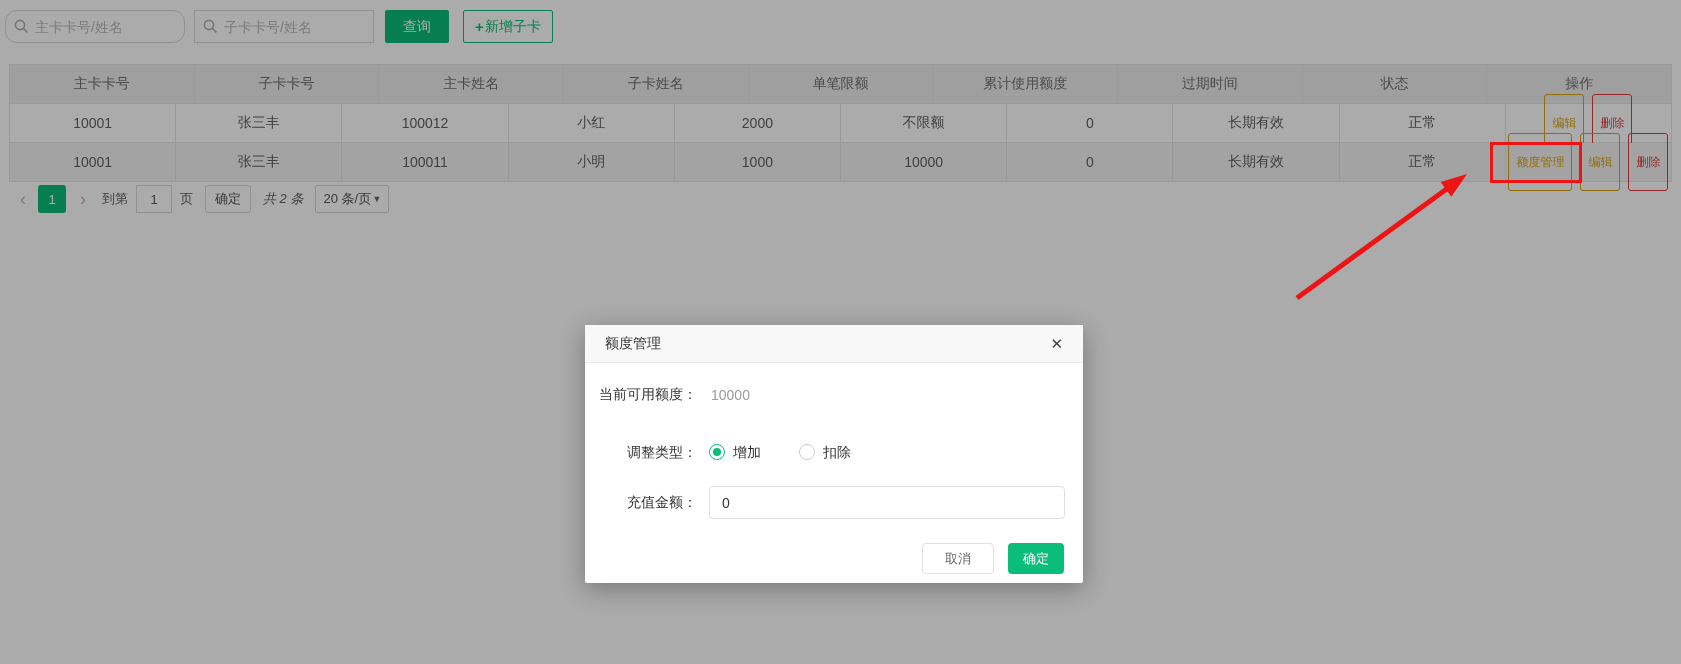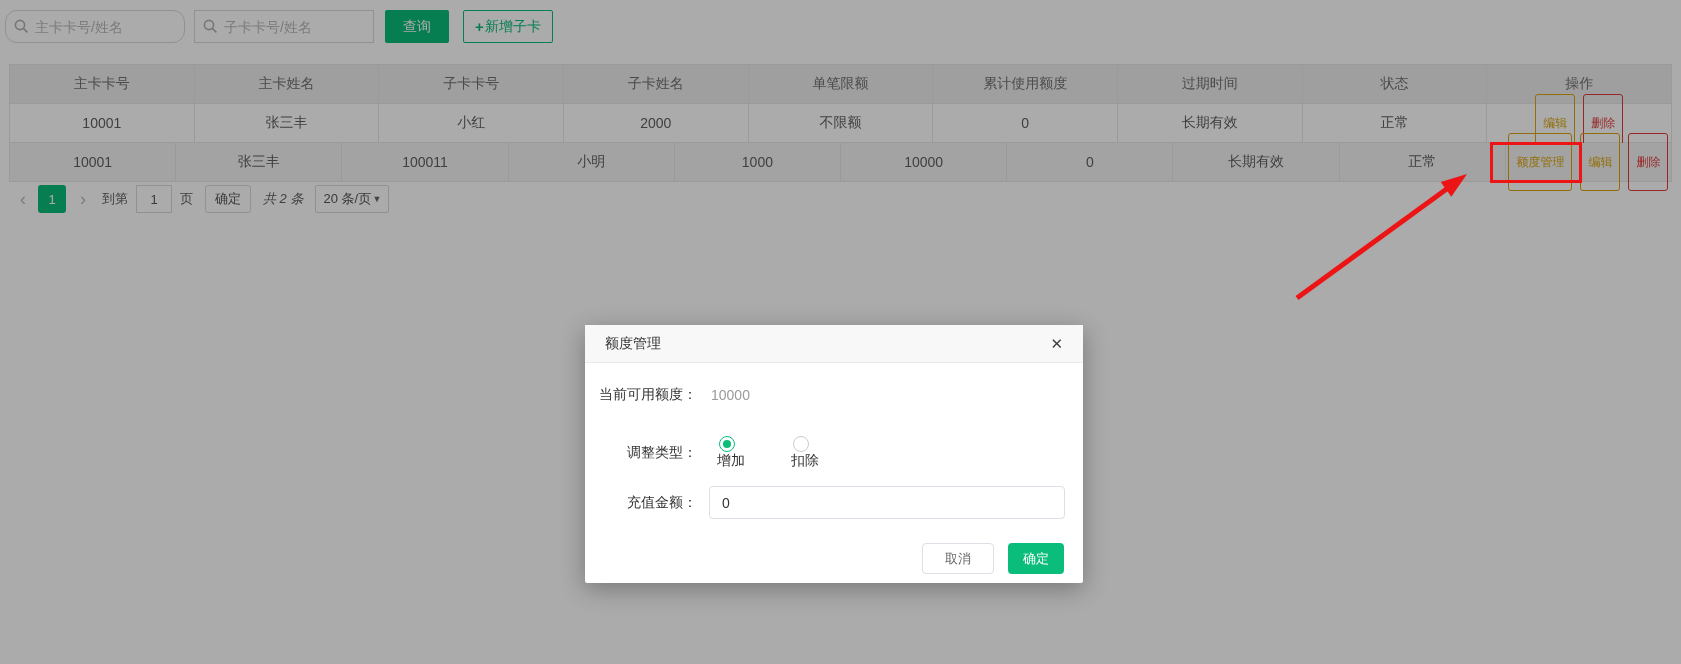--- a/index.html
+++ b/index.html
@@ -100,21 +100,21 @@
     height: 38px; background: #f8f8f8; border-bottom: 1px solid #ebebeb;
     display: flex; align-items: center; padding: 0 20px; color: #333;
   }
   .modal-close { margin-left: auto; color: #3f3f4a; font-size: 15px; cursor: pointer; }
   .m-row { position: absolute; left: 0; display: flex; align-items: center; width: 100%; }
   .m-label { width: 112px; text-align: right; color: #333; flex: 0 0 auto; }
   .row-quota { top: 60px; height: 20px; }
   .row-quota .m-value { margin-left: 14px; color: #9a9a9a; }
   .row-type { top: 118px; height: 20px; }
   .radio-group { display: flex; align-items: center; margin-left: 12px; }
-  .radio { display: flex; align-items: center; cursor: pointer; flex-direction: column; }
+  .radio { display: flex; cursor: pointer; }
   .radio + .radio { margin-left: 38px; }
   .radio-circle {
     width: 16px; height: 16px; border-radius: 50%; border: 1px solid #ccc;
     display: flex; align-items: center; justify-content: center; background:#fff;
   }
   .radio.selected .radio-circle { border-color: #0ABD7A; }
   .radio.selected .radio-dot { width: 8px; height: 8px; border-radius: 50%; background: #0ABD7A; }
   .radio-label { margin-left: 8px; color: #333; }
   .row-amount { top: 161px; height: 33px; }
   .amount-input {
@@ -162,33 +162,34 @@
 <button class="btn-query">查询</button>
 
 <button class="btn-add">
   <span class="plus">+</span>
   <span>新增子卡</span>
 </button>
 
 <div class="table">
   <div class="t-row head">
     <div class="t-cell">主卡卡号</div>
+    <div class="t-cell">子卡卡号</div>
     <div class="t-cell">主卡姓名</div>
-    <div class="t-cell">子卡卡号</div>
     <div class="t-cell">子卡姓名</div>
     <div class="t-cell">单笔限额</div>
     <div class="t-cell">累计使用额度</div>
     <div class="t-cell">过期时间</div>
     <div class="t-cell">状态</div>
     <div class="t-cell">操作</div>
   </div>
 
   <div class="t-row">
     <div class="t-cell">10001</div>
     <div class="t-cell">张三丰</div>
+    <div class="t-cell">100012</div>
     <div class="t-cell">小红</div>
     <div class="t-cell">2000</div>
     <div class="t-cell">不限额</div>
     <div class="t-cell">0</div>
     <div class="t-cell">长期有效</div>
     <div class="t-cell">正常</div>
     <div class="t-cell">
       <button class="mini-btn gold">编辑</button>
       <button class="mini-btn red">删除</button>
     </div>

